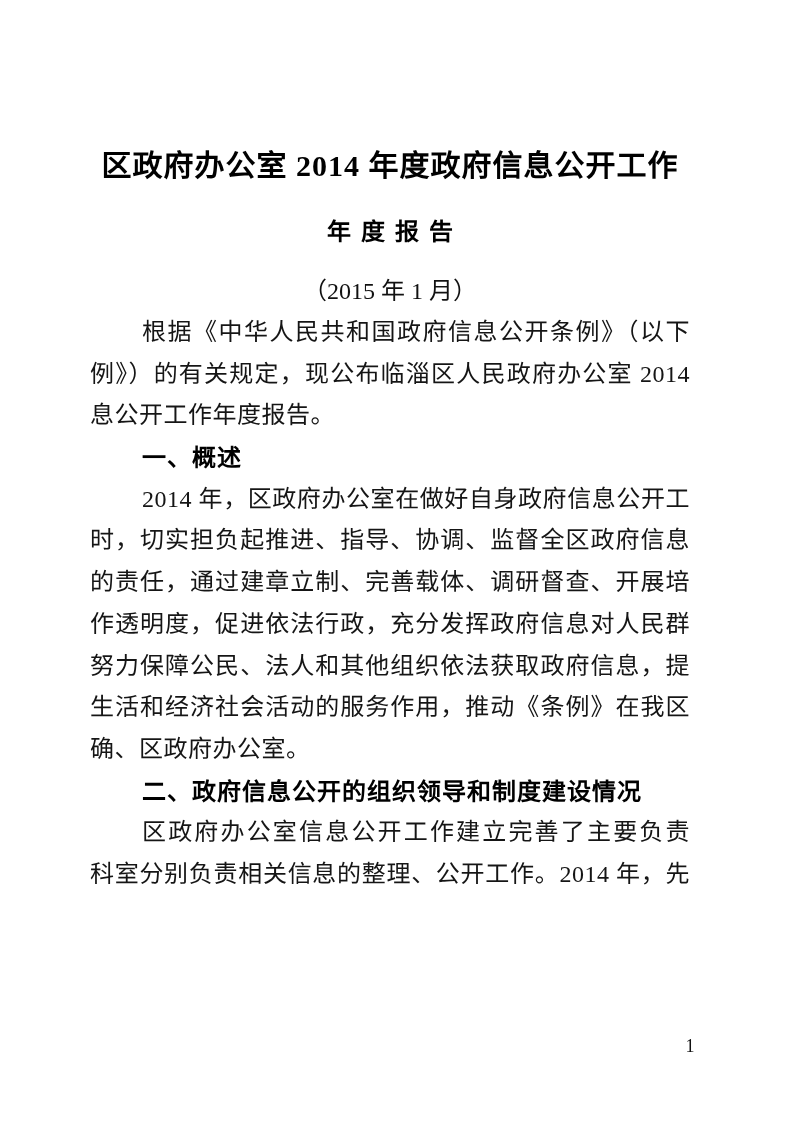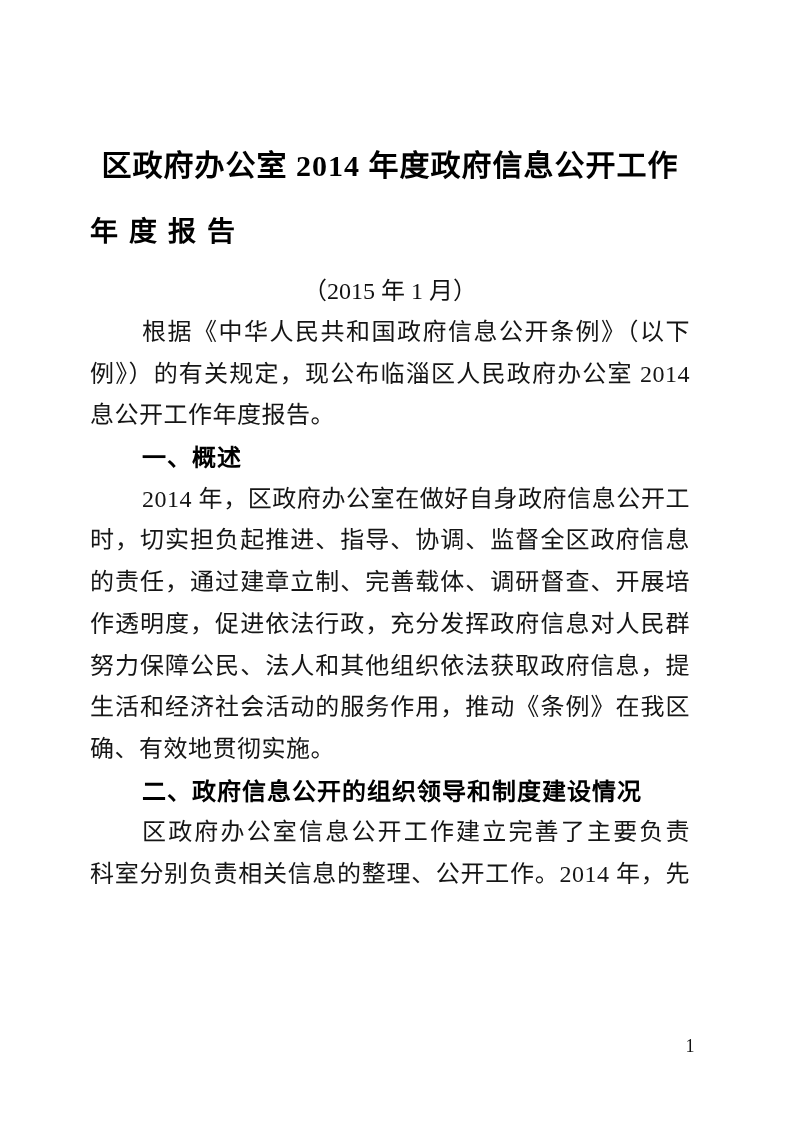--- a/index.html
+++ b/index.html
@@ -29,23 +29,24 @@
     font-size: 30px;
     line-height: 40px;
     font-weight: bold;
     text-align: center;
     color: #000000;
     letter-spacing: 1px;
     white-space: nowrap;
   }
   .title-sub {
     margin: 26px 0 0 0;
-    font-size: 28px;
+    font-size: 24px;
     line-height: 40px;
     font-weight: bold;
+    text-align: center;
     color: #000000;
     word-spacing: 4px;
   }
   .date-line {
     margin-top: 24px;
     font-size: 24px;
     line-height: 30px;
     text-align: center;
     color: #111111;
   }
@@ -100,20 +101,20 @@
         <div class="line first">根据《中华人民共和国政府信息公开条例》（以下简称《条</div>
         <div class="line cont">例》）的有关规定，现公布临淄区人民政府办公室 2014 年政府信</div>
         <div class="line last">息公开工作年度报告。</div>
         <div class="line heading">一、概述</div>
         <div class="line first">2014 年，区政府办公室在做好自身政府信息公开工作的同</div>
         <div class="line cont">时，切实担负起推进、指导、协调、监督全区政府信息公开工作</div>
         <div class="line cont">的责任，通过建章立制、完善载体、调研督查、开展培训等方式，</div>
         <div class="line cont">作透明度，促进依法行政，充分发挥政府信息对人民群众生产、</div>
         <div class="line cont">努力保障公民、法人和其他组织依法获取政府信息，提高政府工</div>
         <div class="line cont">生活和经济社会活动的服务作用，推动《条例》在我区全面、正</div>
-        <div class="line last">确、有效地贯彻实施。</div>
+        <div class="line last">确、区政府办公室。</div>
         <div class="line heading">二、政府信息公开的组织领导和制度建设情况</div>
         <div class="line first">区政府办公室信息公开工作建立完善了主要负责人、分管负</div>
         <div class="line cont">科室分别负责相关信息的整理、公开工作。2014 年，先后制定</div>
       </div>
   </div>
   <div class="page-number">1</div>
 </div>
 
 </body></html>

